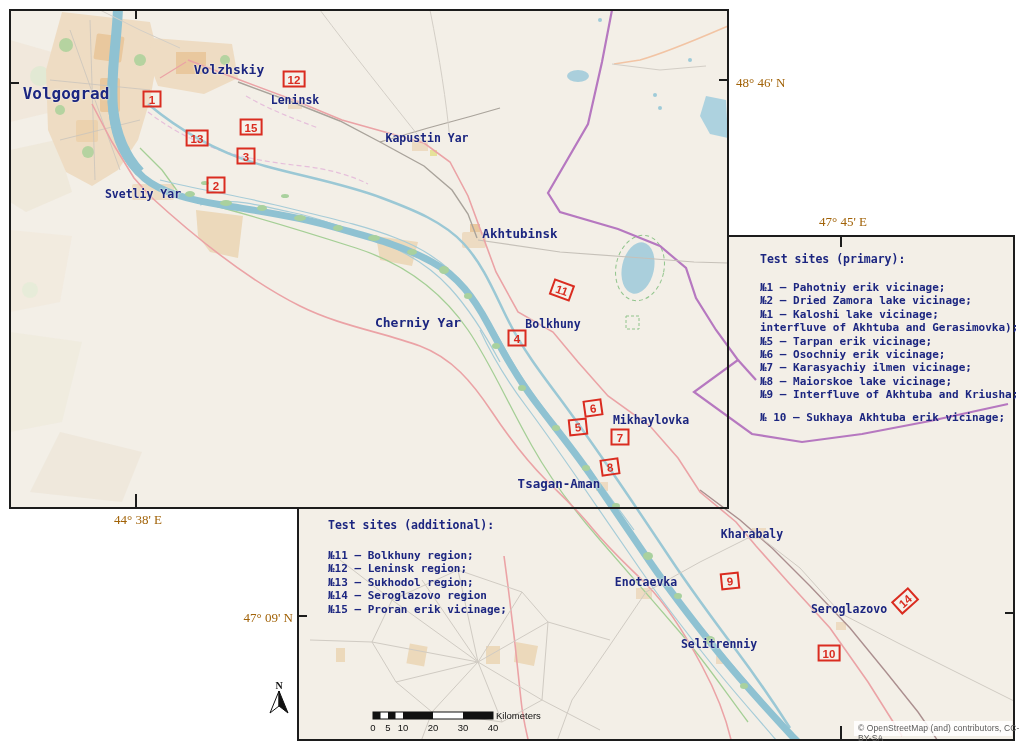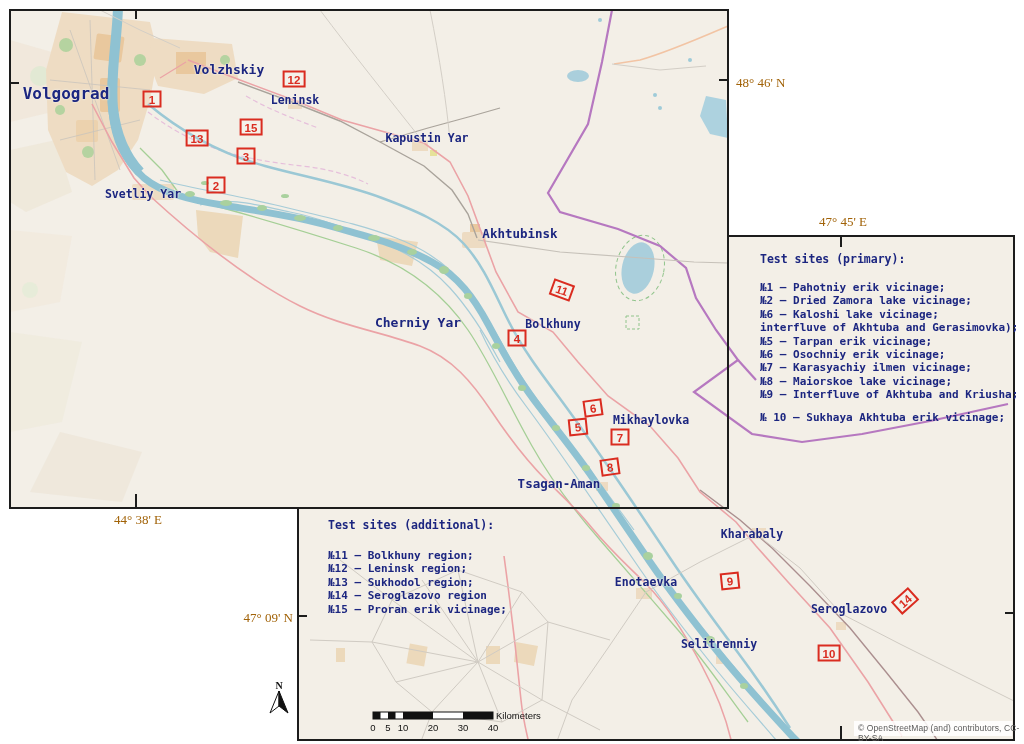--- a/index.html
+++ b/index.html
@@ -226,21 +226,21 @@
 
   <div class="coord" style="left:736px;top:75px;">48° 46' N</div>
   <div class="coord" style="left:843px;top:214px;transform:translateX(-50%);text-align:center;">47° 45' E</div>
   <div class="coord" style="left:114px;top:512px;">44° 38' E</div>
   <div class="coord" style="left:293px;top:610px;transform:translateX(-100%);">47° 09' N</div>
 
   <div class="legend" style="left:760px;top:252px;">
     <div class="lg-title">Test sites (primary):</div>
     <div class="lg-item">№1 – Pahotniy erik vicinage;</div>
     <div class="lg-item">№2 – Dried Zamora lake vicinage;</div>
-    <div class="lg-item">№6 – Kaloshi lake vicinage;</div>
+    <div class="lg-item">№1 – Kaloshi lake vicinage;</div>
     <div class="lg-item">interfluve of Akhtuba and Gerasimovka);</div>
     <div class="lg-item">№5 – Tarpan erik vicinage;</div>
     <div class="lg-item">№6 – Osochniy erik vicinage;</div>
     <div class="lg-item">№7 – Karasyachiy ilmen vicinage;</div>
     <div class="lg-item">№8 – Maiorskoe lake vicinage;</div>
     <div class="lg-item">№9 – Interfluve of Akhtuba and Kriusha;</div>
     <div class="lg-item lg-gap">№ 10 – Sukhaya Akhtuba erik vicinage;</div>
   </div>
 
   <div class="legend" style="left:328px;top:518px;">

